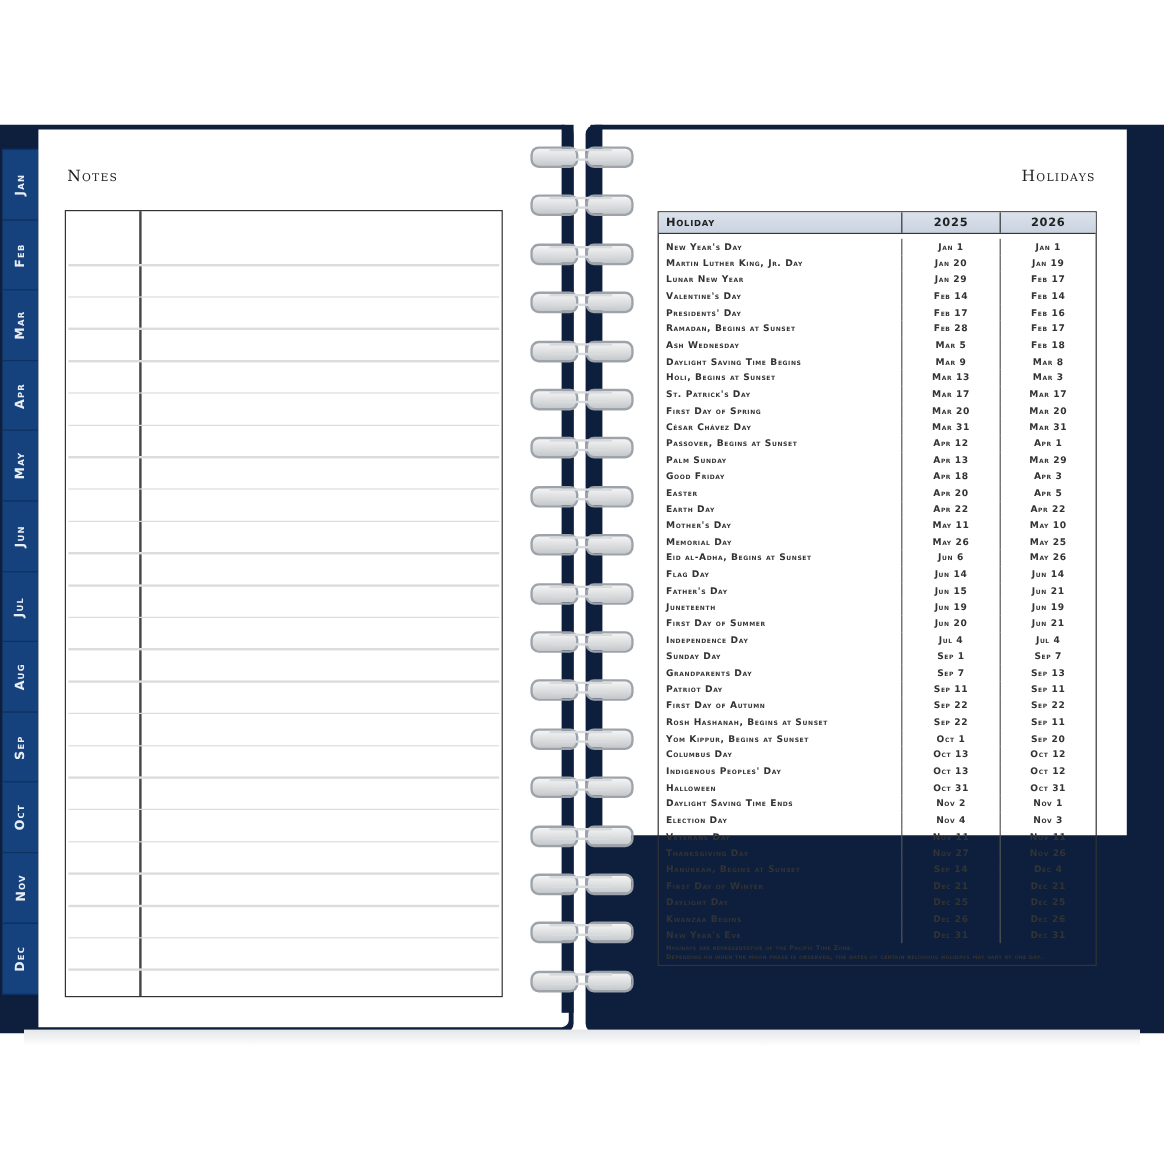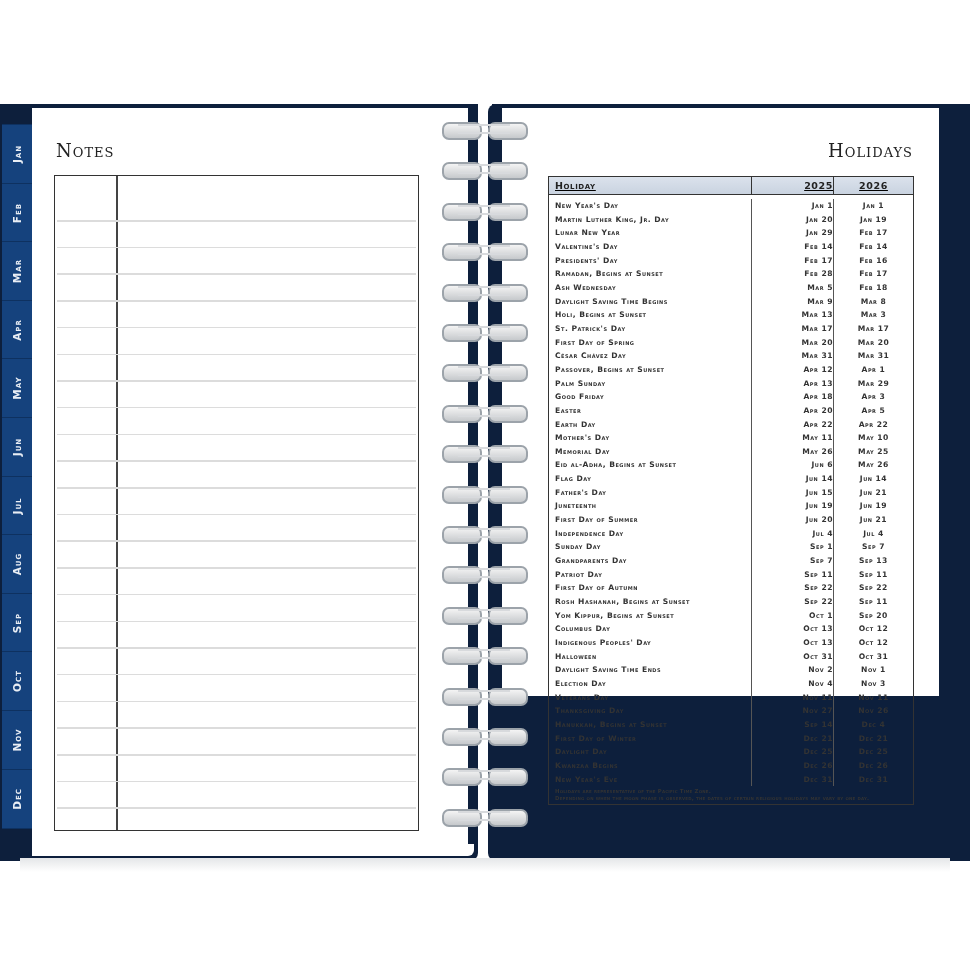--- a/index.html
+++ b/index.html
@@ -9,41 +9,41 @@
   .cover-right { position:absolute; left:488px; top:104px; width:482px; height:757px; background:#0d1f3c; border-radius:8px 0 0 8px; }
   .shadow { position:absolute; left:20px; top:858px; width:930px; height:14px; background:linear-gradient(#e4e6e8, #ffffff); }
 
   .tabs { position:absolute; left:0; top:124px; width:32px; height:710px; }
   .tab { position:absolute; left:2px; width:30px; height:58px; background:#15427d; border-top:1px solid #0e3160; border-bottom:1px solid #0e3160; display:flex; align-items:center; justify-content:center; }
   .tab span { display:block; transform:rotate(-90deg); color:#e9eef5; font-family:"DejaVu Sans", sans-serif; font-weight:bold; font-size:10.5px; letter-spacing:1px; font-variant:small-caps; white-space:nowrap; }
 
   .page-left { position:absolute; left:32px; top:108px; width:442px; height:748px; background:#ffffff; border-radius:0 6px 6px 0; }
   .page-right { position:absolute; left:493px; top:108px; width:446px; height:588px; background:#ffffff; border-radius:6px 0 0 6px; }
 
-  .title { position:absolute; font-family:"DejaVu Serif", serif; font-variant:small-caps; font-size:18px; color:#222; letter-spacing:1px; }
+  .title { position:absolute; font-family:"DejaVu Serif", serif; font-variant:small-caps; font-size:13px; color:#222; letter-spacing:1px; }
   .notes-title { left:24px; top:32px; }
   .holidays-title { right:26px; top:32px; }
 
   .notes-box { position:absolute; left:22px; top:67px; width:365px; height:656px; border:1.5px solid #333; box-sizing:border-box; }
   .notes-divider { position:absolute; left:61px; top:0; bottom:0; width:1.5px; background:#444; }
   .notes-line { position:absolute; left:2px; right:2px; height:1.5px; background:#dcdcdc; }
 
   .spiral { position:absolute; left:440px; top:118px; width:90px; height:720px; }
   .spiral-bar { position:absolute; top:-14px; width:10px; height:740px; background:#0d1f3c; }
   .coil { position:absolute; left:0; width:90px; height:24px; }
   .coil .loop { position:absolute; top:4px; height:14px; border:2px solid #9ca3aa; border-radius:7px; background:linear-gradient(#f4f4f4,#c6c9cc); }
   .coil .l1 { left:2px; width:36px; }
   .coil .l2 { left:48px; width:36px; }
   .coil .wire { position:absolute; left:18px; width:52px; height:2px; background:#d8dadd; }
 
   .htable { position:absolute; left:55px; top:68px; width:366px; border:1.5px solid #333; box-sizing:border-box; font-family:"DejaVu Sans", sans-serif; }
-  .hhead { display:flex; height:17px; background:linear-gradient(#dbe2ec,#c9d3e0); border-bottom:1.5px solid #333;text-decoration:underline; }
+  .hhead { display:flex; height:17px; background:linear-gradient(#dbe2ec,#c9d3e0); border-bottom:1.5px solid #333; }
   .hhead div { font-size:9.5px; font-weight:bold; color:#222; line-height:17px; letter-spacing:0.6px; }
   .col-name { width:202px; padding-left:6px; box-sizing:border-box; font-variant:small-caps; }
-  .col-y1 { width:81px; text-align:right; border-left:1.5px solid #333; }
+  .col-y1 { width:81px; text-align:center; border-left:1.5px solid #333; }
   .col-y2 { flex:1; text-align:center; border-left:1.5px solid #333; }
   .hbody { position:relative; padding-top:4px; }
   .hrow { display:flex; height:13.66px; }
   .hrow div { font-size:7.6px; font-weight:bold; color:#333; line-height:13.66px; font-variant:small-caps; letter-spacing:0.5px; white-space:nowrap; }
   .hrow .col-y1, .hrow .col-y2 { border-left:1.5px solid #555; }
   .hfoot { border-top:none; padding:2px 6px 3px 6px; font-size:5.4px; font-weight:bold; color:#333; font-variant:small-caps; line-height:6.4px; letter-spacing:0.2px; }
 </style>
 </head>
 <body>
 

